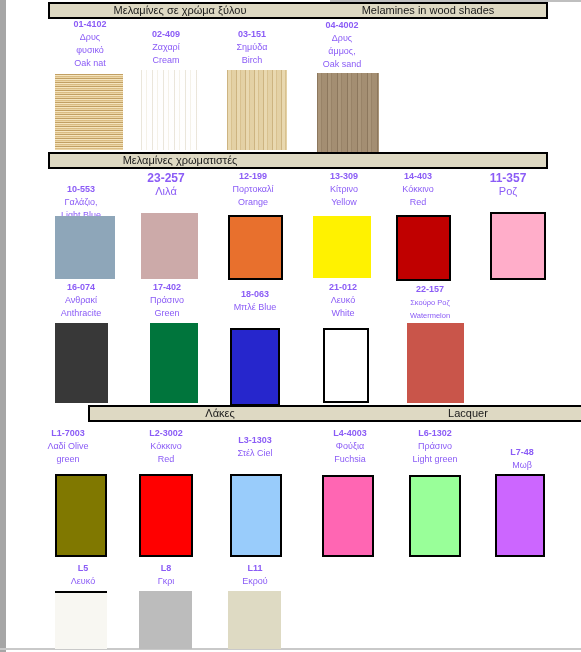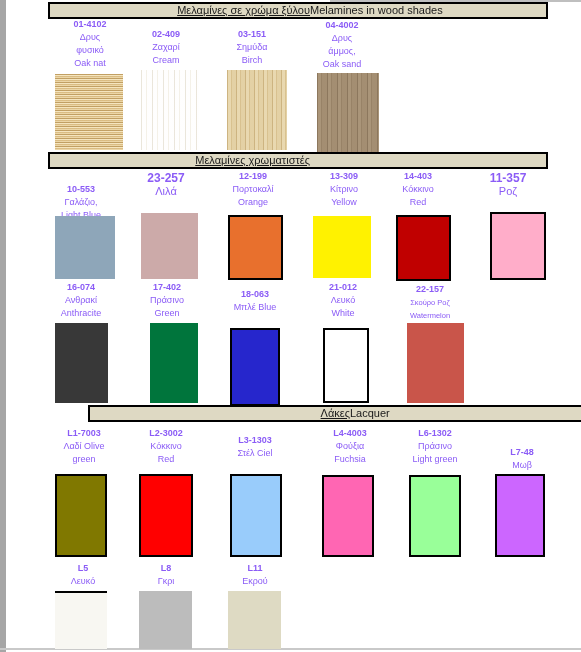--- a/index.html
+++ b/index.html
@@ -49,22 +49,22 @@
   }
   .section-bar .gr,
   .section-bar .en {
     position: absolute;
     top: 0px;
     line-height: 13px;
     font-size: 11px;
     color: #1a1a1a;
     white-space: nowrap;
   }
-  .section-bar .gr { left: 0; width: 260px; text-align: right; text-decoration: underline; }
-  .section-bar .en { left: 260px; width: 236px; text-align: left; }
+  .section-bar .gr { left: 0; width: 260px; text-align: center; }
+  .section-bar .en { left: 260px; width: 236px; text-align: center; }
 
   .swatch-cell {
     position: absolute;
     width: 88px;
   }
   .cap {
     text-align: center;
     color: #8b5cf6;
     line-height: 13px;
   }
@@ -290,21 +290,21 @@
   <div class="chip" style="left:150px; top:323px; width:48px; height:80px; background:#00753c;"></div>
   <div class="chip bordered" style="left:230px; top:328px; width:50px; height:78px; background:#2626cc;"></div>
   <div class="chip bordered" style="left:323px; top:328px; width:46px; height:75px; background:#ffffff;"></div>
   <div class="chip" style="left:407px; top:323px; width:57px; height:80px; background:#c9554a;"></div>
 
   <div class="section-bar" style="top:405px;margin-left:40px;">
     <span class="gr">Λάκες</span>
     <span class="en">Lacquer</span>
   </div>
 
-  <div class="swatch-cell" style="left:40px; top:427px;">
+  <div class="swatch-cell" style="left:24px; top:427px;">
     <div class="cap">
       <div class="code">L1-7003</div>
       <div class="l1">Λαδί Olive</div>
       <div class="l1">green</div>
     </div>
   </div>
   <div class="swatch-cell" style="left:122px; top:427px;">
     <div class="cap">
       <div class="code">L2-3002</div>
       <div class="l1">Κόκκινο</div>

